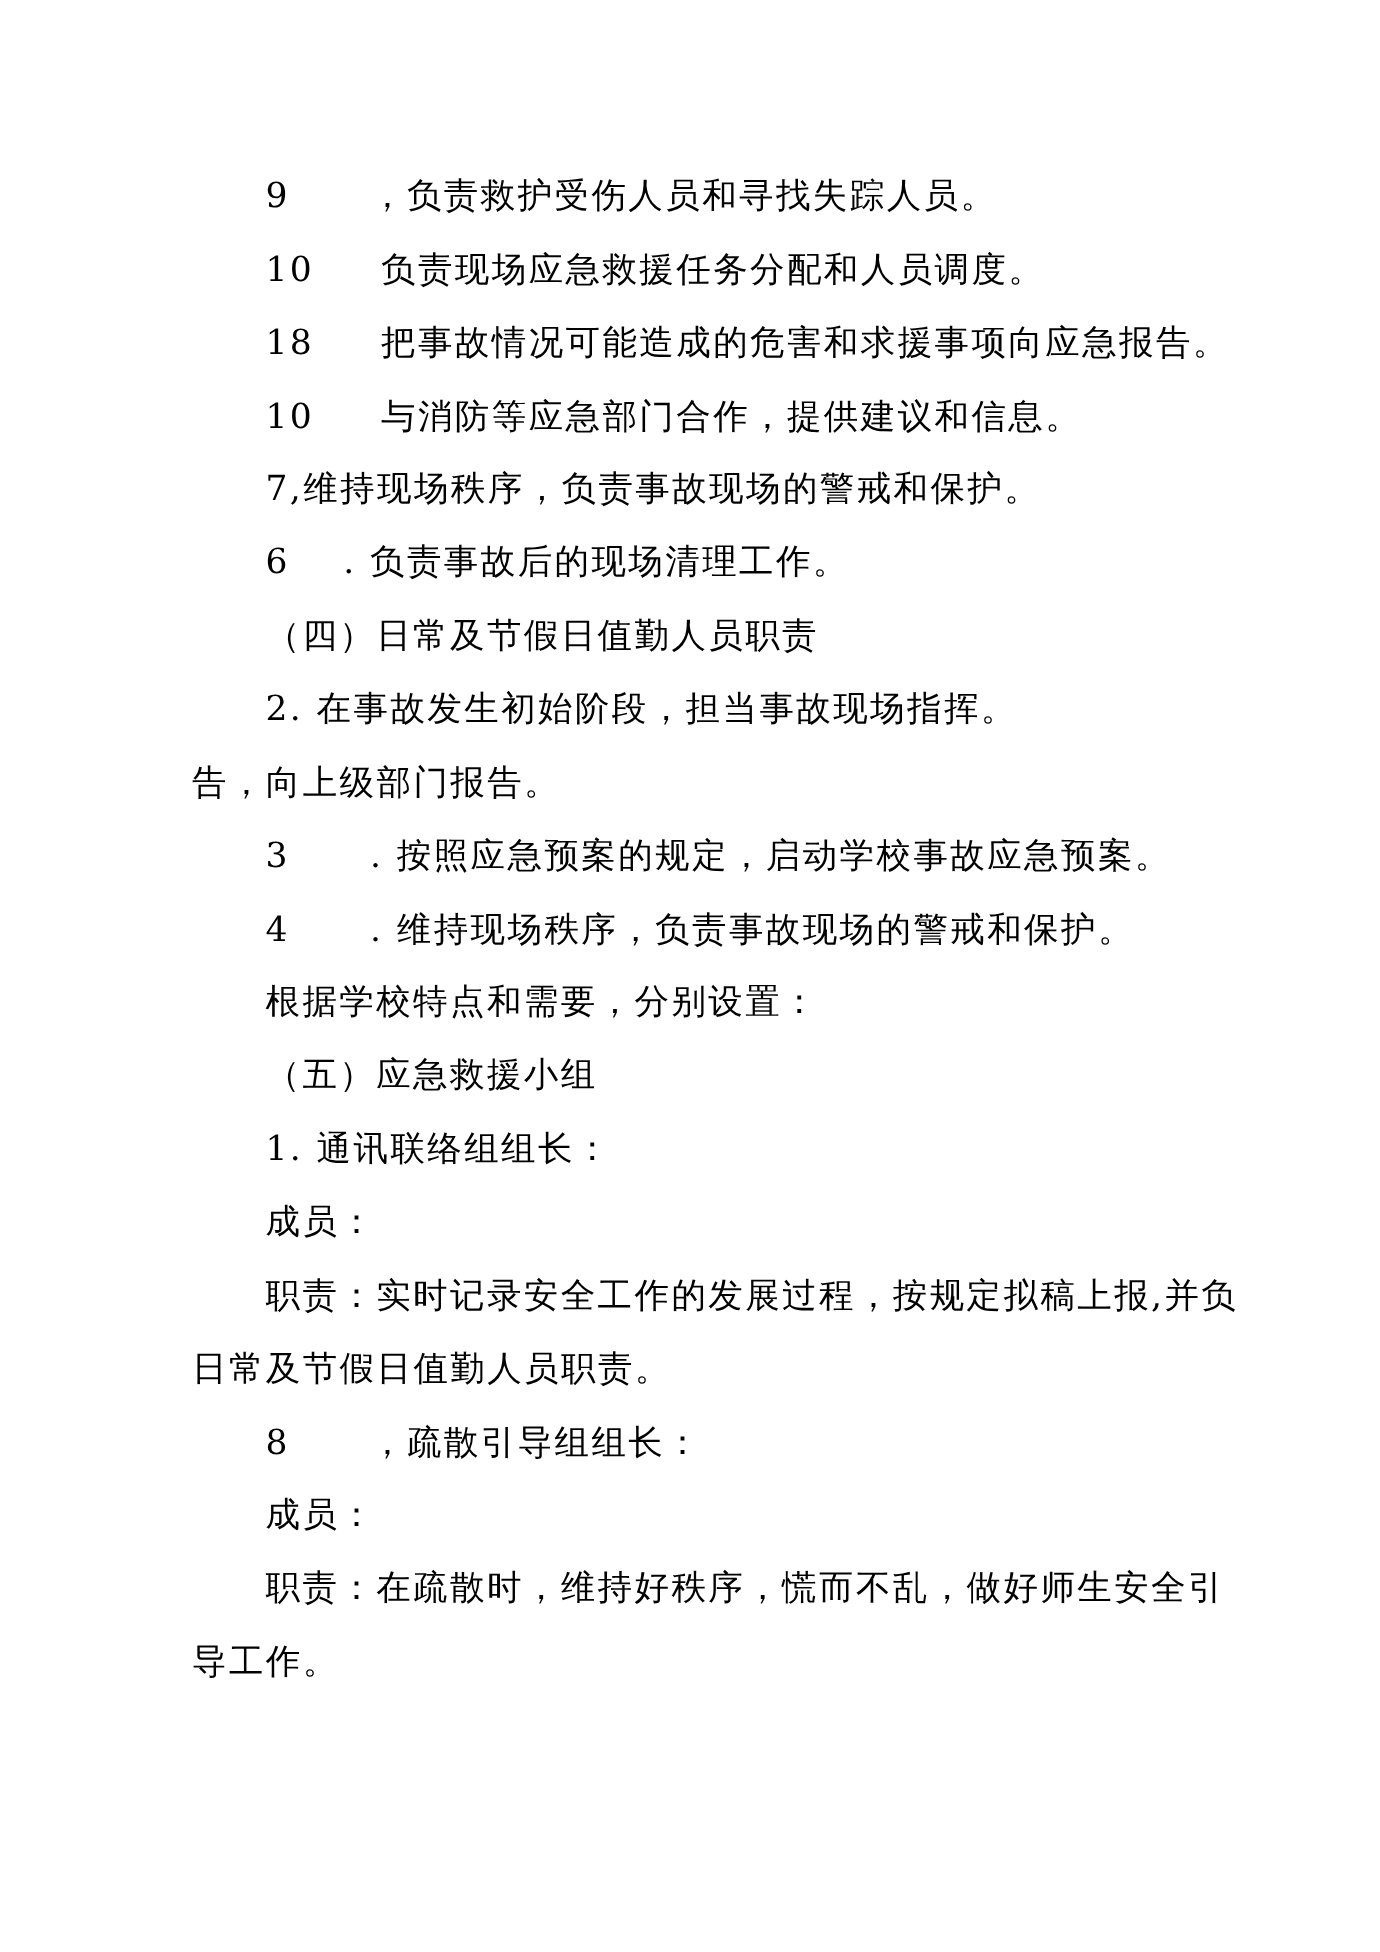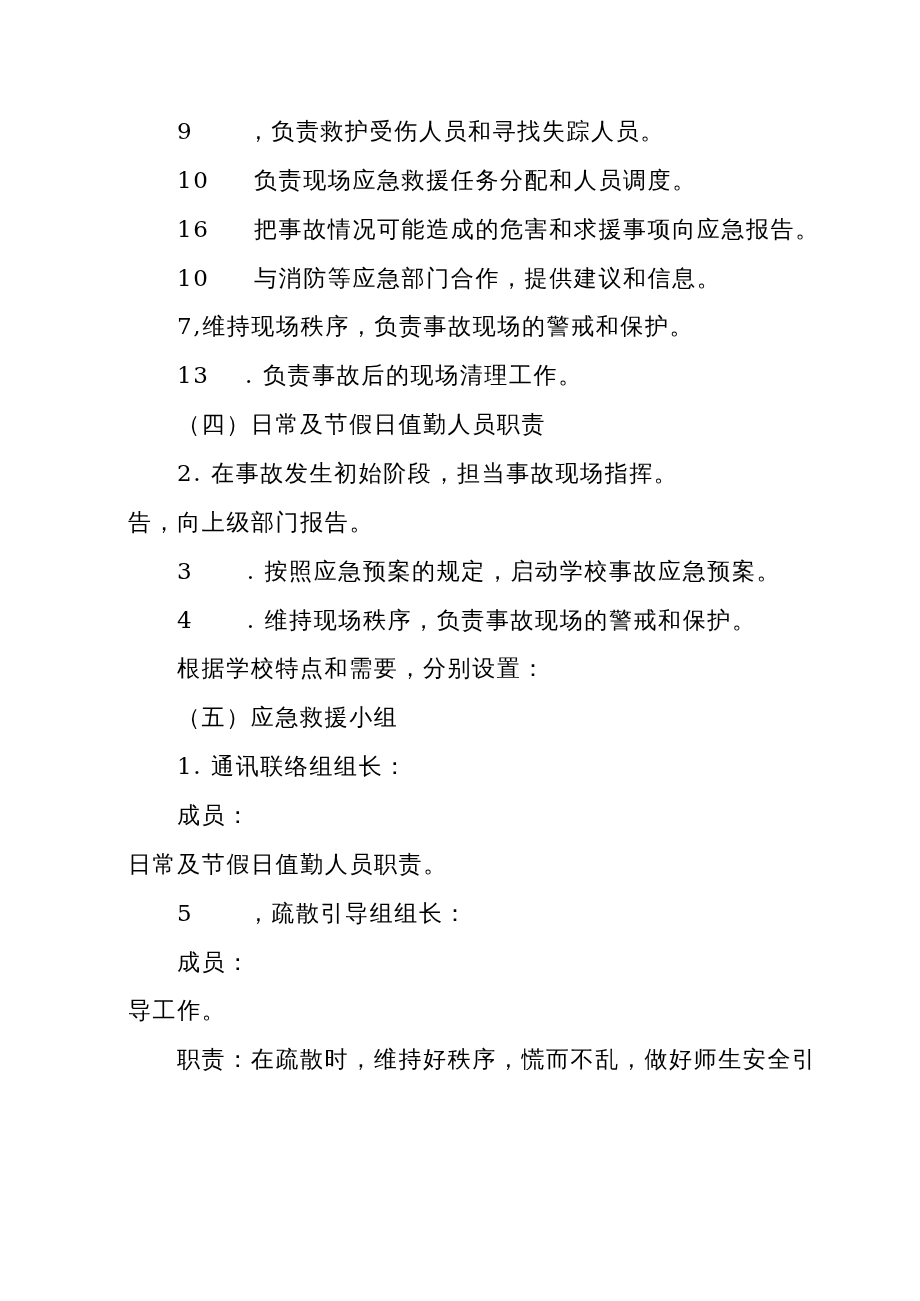--- a/index.html
+++ b/index.html
@@ -26,32 +26,33 @@
   }
   .line.indent { padding-left: 49px; }
 </style>
 </head>
 <body>
 
 <div class="page">
   <div class="textblock">
     <div class="line indent">9      ，负责救护受伤人员和寻找失踪人员。</div>
     <div class="line indent">10     负责现场应急救援任务分配和人员调度。</div>
-    <div class="line indent">16     把事故情况可能造成的危害和求援事项向应急报告。</div>
+    <div class="line indent">18     把事故情况可能造成的危害和求援事项向应急报告。</div>
     <div class="line indent">10     与消防等应急部门合作，提供建议和信息。</div>
     <div class="line indent">7,维持现场秩序，负责事故现场的警戒和保护。</div>
-    <div class="line indent">13    . 负责事故后的现场清理工作。</div>
+    <div class="line indent">6    . 负责事故后的现场清理工作。</div>
     <div class="line indent">（四）日常及节假日值勤人员职责</div>
     <div class="line indent">2. 在事故发生初始阶段，担当事故现场指挥。</div>
     <div class="line">告，向上级部门报告。</div>
     <div class="line indent">3      . 按照应急预案的规定，启动学校事故应急预案。</div>
     <div class="line indent">4      . 维持现场秩序，负责事故现场的警戒和保护。</div>
     <div class="line indent">根据学校特点和需要，分别设置：</div>
     <div class="line indent">（五）应急救援小组</div>
     <div class="line indent">1. 通讯联络组组长：</div>
     <div class="line indent">成员：</div>
+    <div class="line indent">职责：实时记录安全工作的发展过程，按规定拟稿上报,并负</div>
     <div class="line">日常及节假日值勤人员职责。</div>
-    <div class="line indent">5      ，疏散引导组组长：</div>
+    <div class="line indent">8      ，疏散引导组组长：</div>
     <div class="line indent">成员：</div>
+    <div class="line indent">职责：在疏散时，维持好秩序，慌而不乱，做好师生安全引</div>
     <div class="line">导工作。</div>
-    <div class="line indent">职责：在疏散时，维持好秩序，慌而不乱，做好师生安全引</div>
   </div>
 </div>
 
 </body></html>

